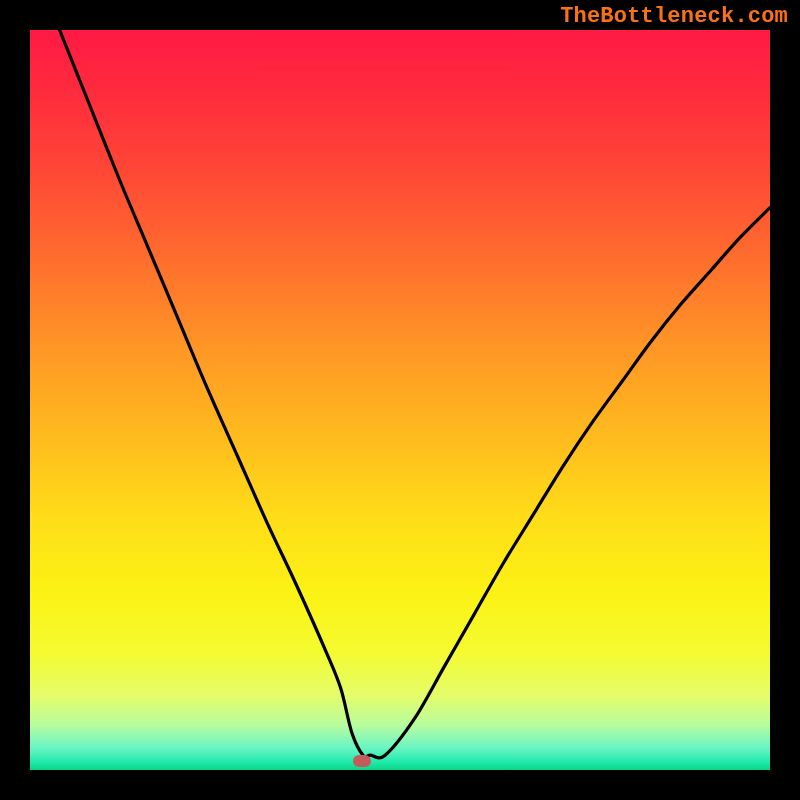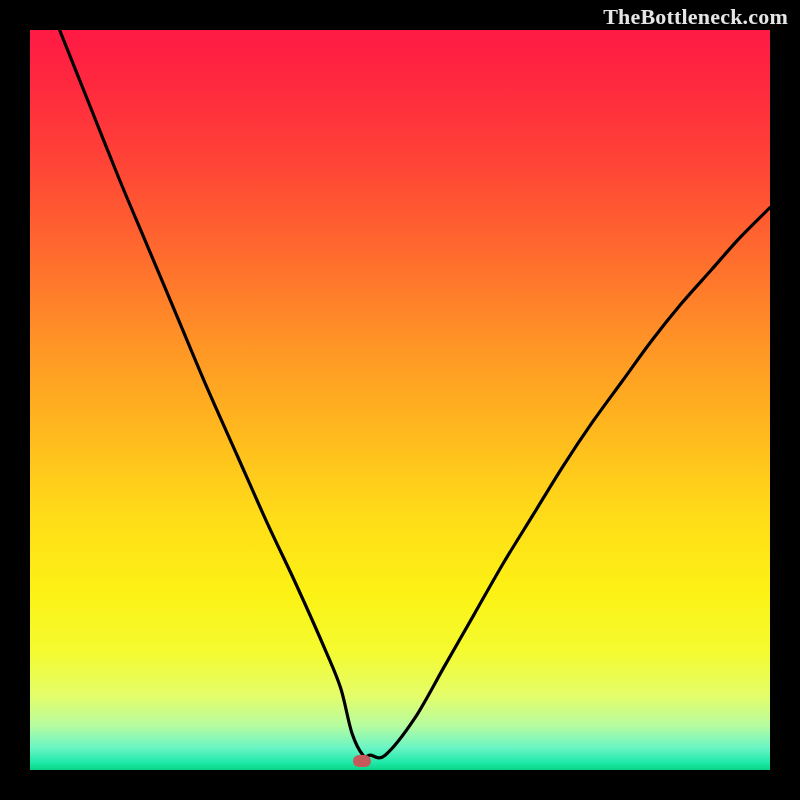--- a/index.html
+++ b/index.html
@@ -29,24 +29,24 @@
       #e4fd6a 90%,
       #b6fca0 94%,
       #6af5c4 97%,
       #1ee9a9 99%,
       #0ad585 100%);
   }
   .watermark {
     position: absolute;
     top: 4px;
     right: 12px;
-    font-family: Liberation Serif, serif;
+    font-family: Liberation Mono, monospace;
     font-size: 22px;
     font-weight: 600;
-    color: #e5e5e5;
+    color: #f97316;
     letter-spacing: 0.2px;
     user-select: none;
     margin-left: 24px;
   }
   svg.curve {
     position: absolute;
     left: 0;
     top: 0;
     width: 740px;
     height: 740px;

